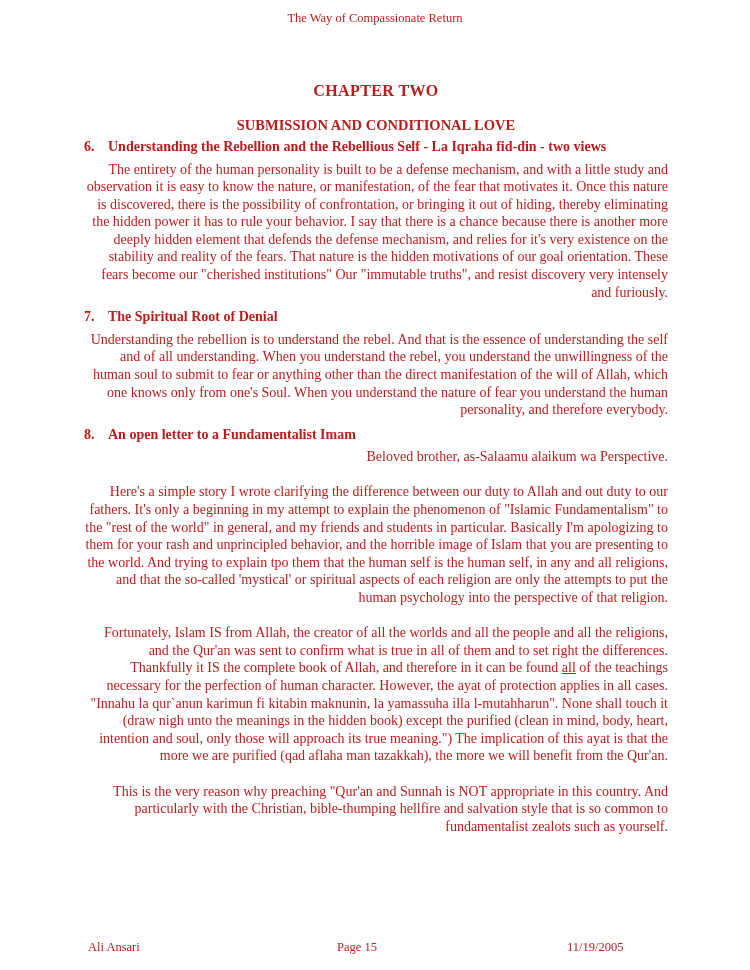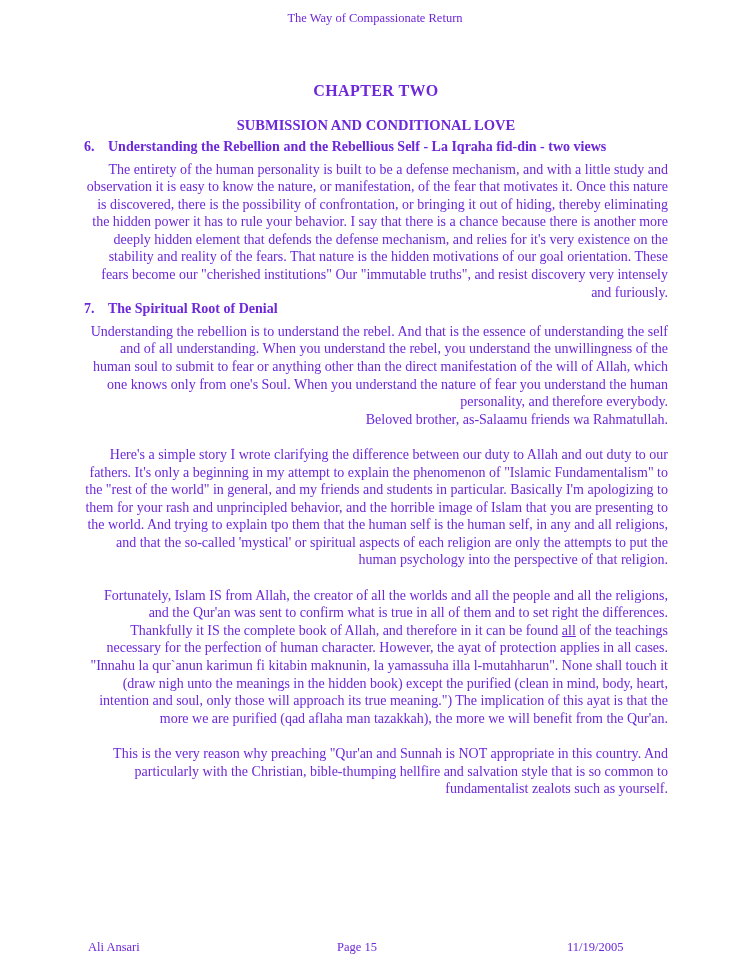--- a/index.html
+++ b/index.html
@@ -1,37 +1,37 @@
 <!DOCTYPE html>
 <html><head>
 <meta charset="utf-8">
 <style>
   html,body { margin:0; padding:0; background:#ffffff; }
   .page {
     position:relative; width:750px; height:970px; background:#ffffff;
-    font-family:"Liberation Serif", serif; color:#6d28d9; overflow:hidden;
+    font-family:"Liberation Serif", serif; color:#b91c1c; overflow:hidden;
   }
   .running-header {
     position:absolute; top:11px; left:0; right:0;
     text-align:center; font-size:12.5px; line-height:14px;
   }
   .content { position:absolute; top:83px; left:84px; width:584px; }
   .chapter-title {
     font-size:16px; font-weight:bold; text-align:center;
     margin:0 0 19px 0; line-height:16px; letter-spacing:0.4px;
   }
   .chapter-subtitle {
     font-size:14.5px; font-weight:bold; text-align:center;
     margin:0 0 6px 0; line-height:15px;
   }
   .chapter-subsubtitle {
     font-size:14.5px; font-weight:bold; text-align:center;
     margin:0 0 16px 0; line-height:15px;
   }
-  .section + .section { }
+  .section + .section { margin-top:8px; }
   .sec-heading { font-size:14px; font-weight:bold; margin:0 0 6px 0; line-height:15.5px; }
   .sec-num { display:inline-block; width:24px; }
   .para { margin:0; font-size:14px; line-height:17.6px; text-align:right; }
   .sec-paras p + p { margin-top:17.6px; }
   .u { text-decoration:underline; }
   .footer { position:absolute; top:940px; left:0; width:750px; font-size:12.5px; line-height:14px; }
   .f-author { position:absolute; left:88px;font-family:Liberation Serif, serif; }
   .f-page   { position:absolute; left:337px; }
   .f-date   { position:absolute; left:567px; }
 </style>
@@ -51,22 +51,23 @@
             <p class="para"><span>The entirety of the human personality is built to be a defense mechanism, and with a little study and observation it is easy to know the nature, or manifestation, of the fear that motivates it. Once this nature is discovered, there is the possibility of confrontation, or bringing it out of hiding, thereby eliminating the hidden power it has to rule your behavior. I say that there is a chance because there is another more deeply hidden element that defends the defense mechanism, and relies for it's very existence on the stability and reality of the fears. That nature is the hidden motivations of our goal orientation. These fears become our "cherished institutions" Our "immutable truths", and resist discovery very intensely and furiously.</span></p>
           </div>
         </section>
         <section class="section">
           <h3 class="sec-heading"><span class="sec-num">7.</span><span>The Spiritual Root of Denial</span></h3>
           <div class="sec-paras">
             <p class="para"><span>Understanding the rebellion is to understand the rebel. And that is the essence of understanding the self and of all understanding. When you understand the rebel, you understand the unwillingness of the human soul to submit to fear or anything other than the direct manifestation of the will of Allah, which one knows only from one's Soul. When you understand the nature of fear you understand the human personality, and therefore everybody.</span></p>
           </div>
         </section>
         <section class="section">
+          <h3 class="sec-heading"><span class="sec-num">8.</span><span>An open letter to a Fundamentalist Imam</span></h3>
           <div class="sec-paras">
-            <p class="para"><span>Beloved brother, as-Salaamu friends wa Rahmatullah.</span></p>
+            <p class="para"><span>Beloved brother, as-Salaamu alaikum wa Perspective.</span></p>
             <p class="para"><span>Here's a simple story I wrote clarifying the difference between our duty to Allah and out duty to our fathers. It's only a beginning in my attempt to explain the phenomenon of "Islamic Fundamentalism" to the "rest of the world" in general, and my friends and students in particular. Basically I'm apologizing to them for your rash and unprincipled behavior, and the horrible image of Islam that you are presenting to the world. And trying to explain tpo them that the human self is the human self, in any and all religions, and that the so-called 'mystical' or spiritual aspects of each religion are only the attempts to put the human psychology into the perspective of that religion.</span></p>
             <p class="para"><span>Fortunately, Islam IS from Allah, the creator of all the worlds and all the people and all the religions, and the Qur'an was sent to confirm what is true in all of them and to set right the differences. Thankfully it IS the complete book of Allah, and therefore in it can be found </span><span class="u">all</span><span> of the teachings necessary for the perfection of human character. However, the ayat of protection applies in all cases. "Innahu la qur`anun karimun fi kitabin maknunin, la yamassuha illa l-mutahharun". None shall touch it (draw nigh unto the meanings in the hidden book) except the purified (clean in mind, body, heart, intention and soul, only those will approach its true meaning.") The implication of this ayat is that the more we are purified (qad aflaha man tazakkah), the more we will benefit from the Qur'an.</span></p>
             <p class="para"><span>This is the very reason why preaching "Qur'an and Sunnah is NOT appropriate in this country. And particularly with the Christian, bible-thumping hellfire and salvation style that is so common to fundamentalist zealots such as yourself.</span></p>
           </div>
         </section>
       </div>
   </div>
 
   <div class="footer">
     <span class="f-author">Ali Ansari</span>

